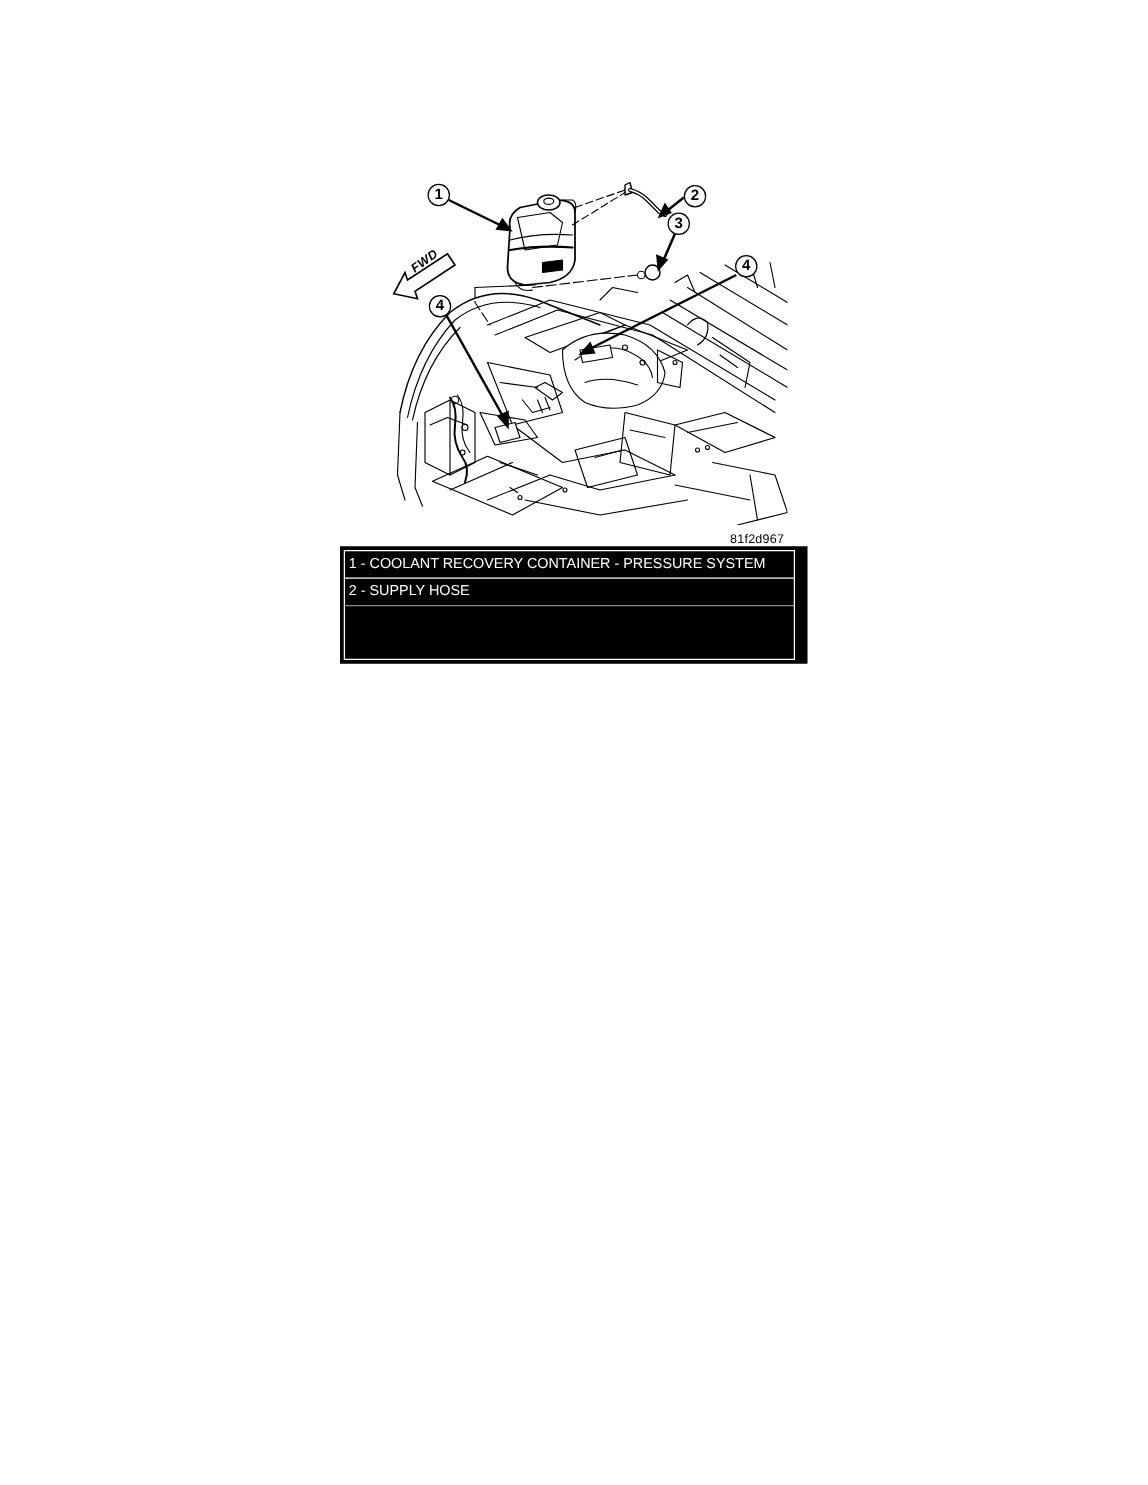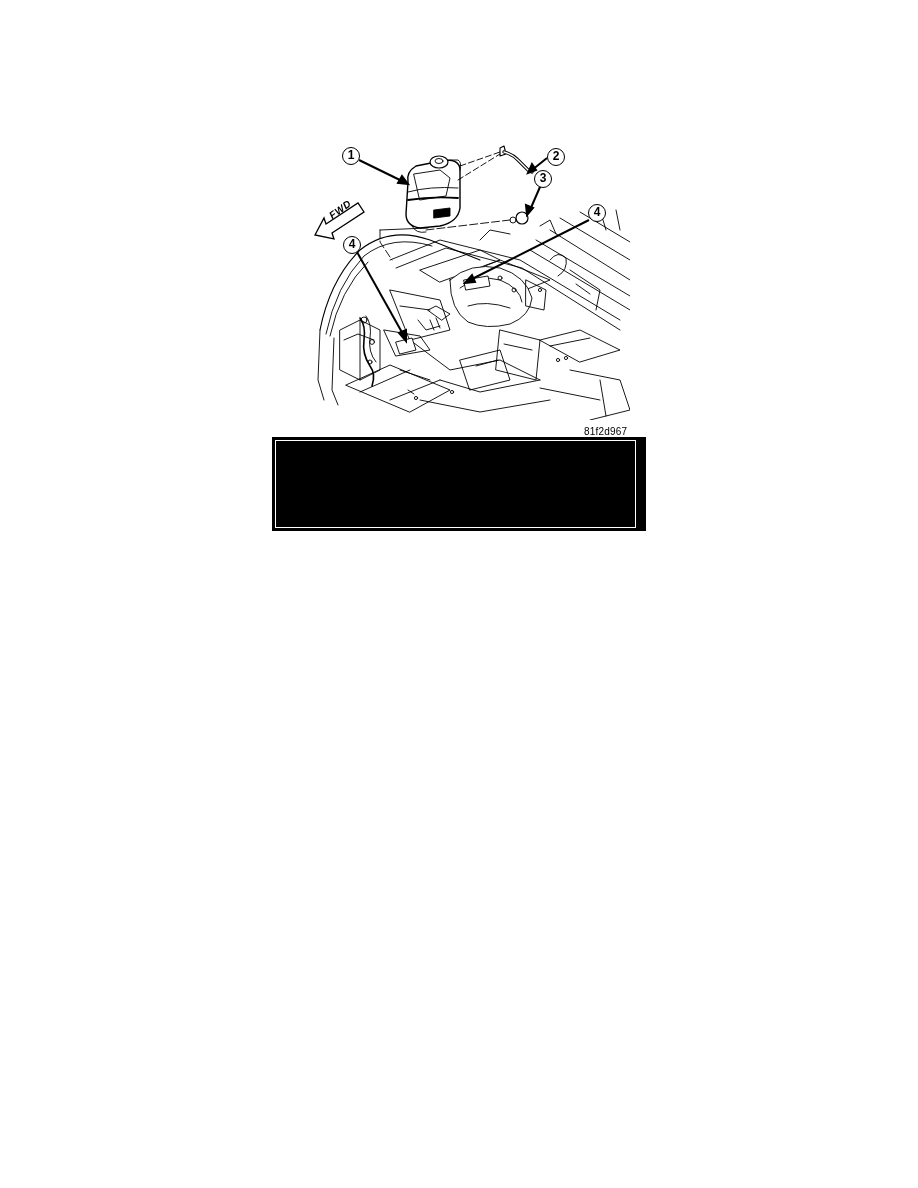--- a/index.html
+++ b/index.html
@@ -236,14 +236,16 @@
   <div class="callout" style="left:247px; top:18px;">2</div>
   <div class="callout" style="left:234px; top:40px;">3</div>
   <div class="callout" style="left:288px; top:74px;">4</div>
   <div class="callout" style="left:43px; top:106px;">4</div>
 
   <span class="figure-id">81f2d967</span>
 </div>
 
 <div class="legend">
   <div class="legend-inner">
+    <div class="legend-row sep-white">1 - COOLANT RECOVERY CONTAINER - PRESSURE SYSTEM</div>
+    <div class="legend-row sep-gray">2 - SUPPLY HOSE</div>
   </div>
 </div>
 
 </body></html>

